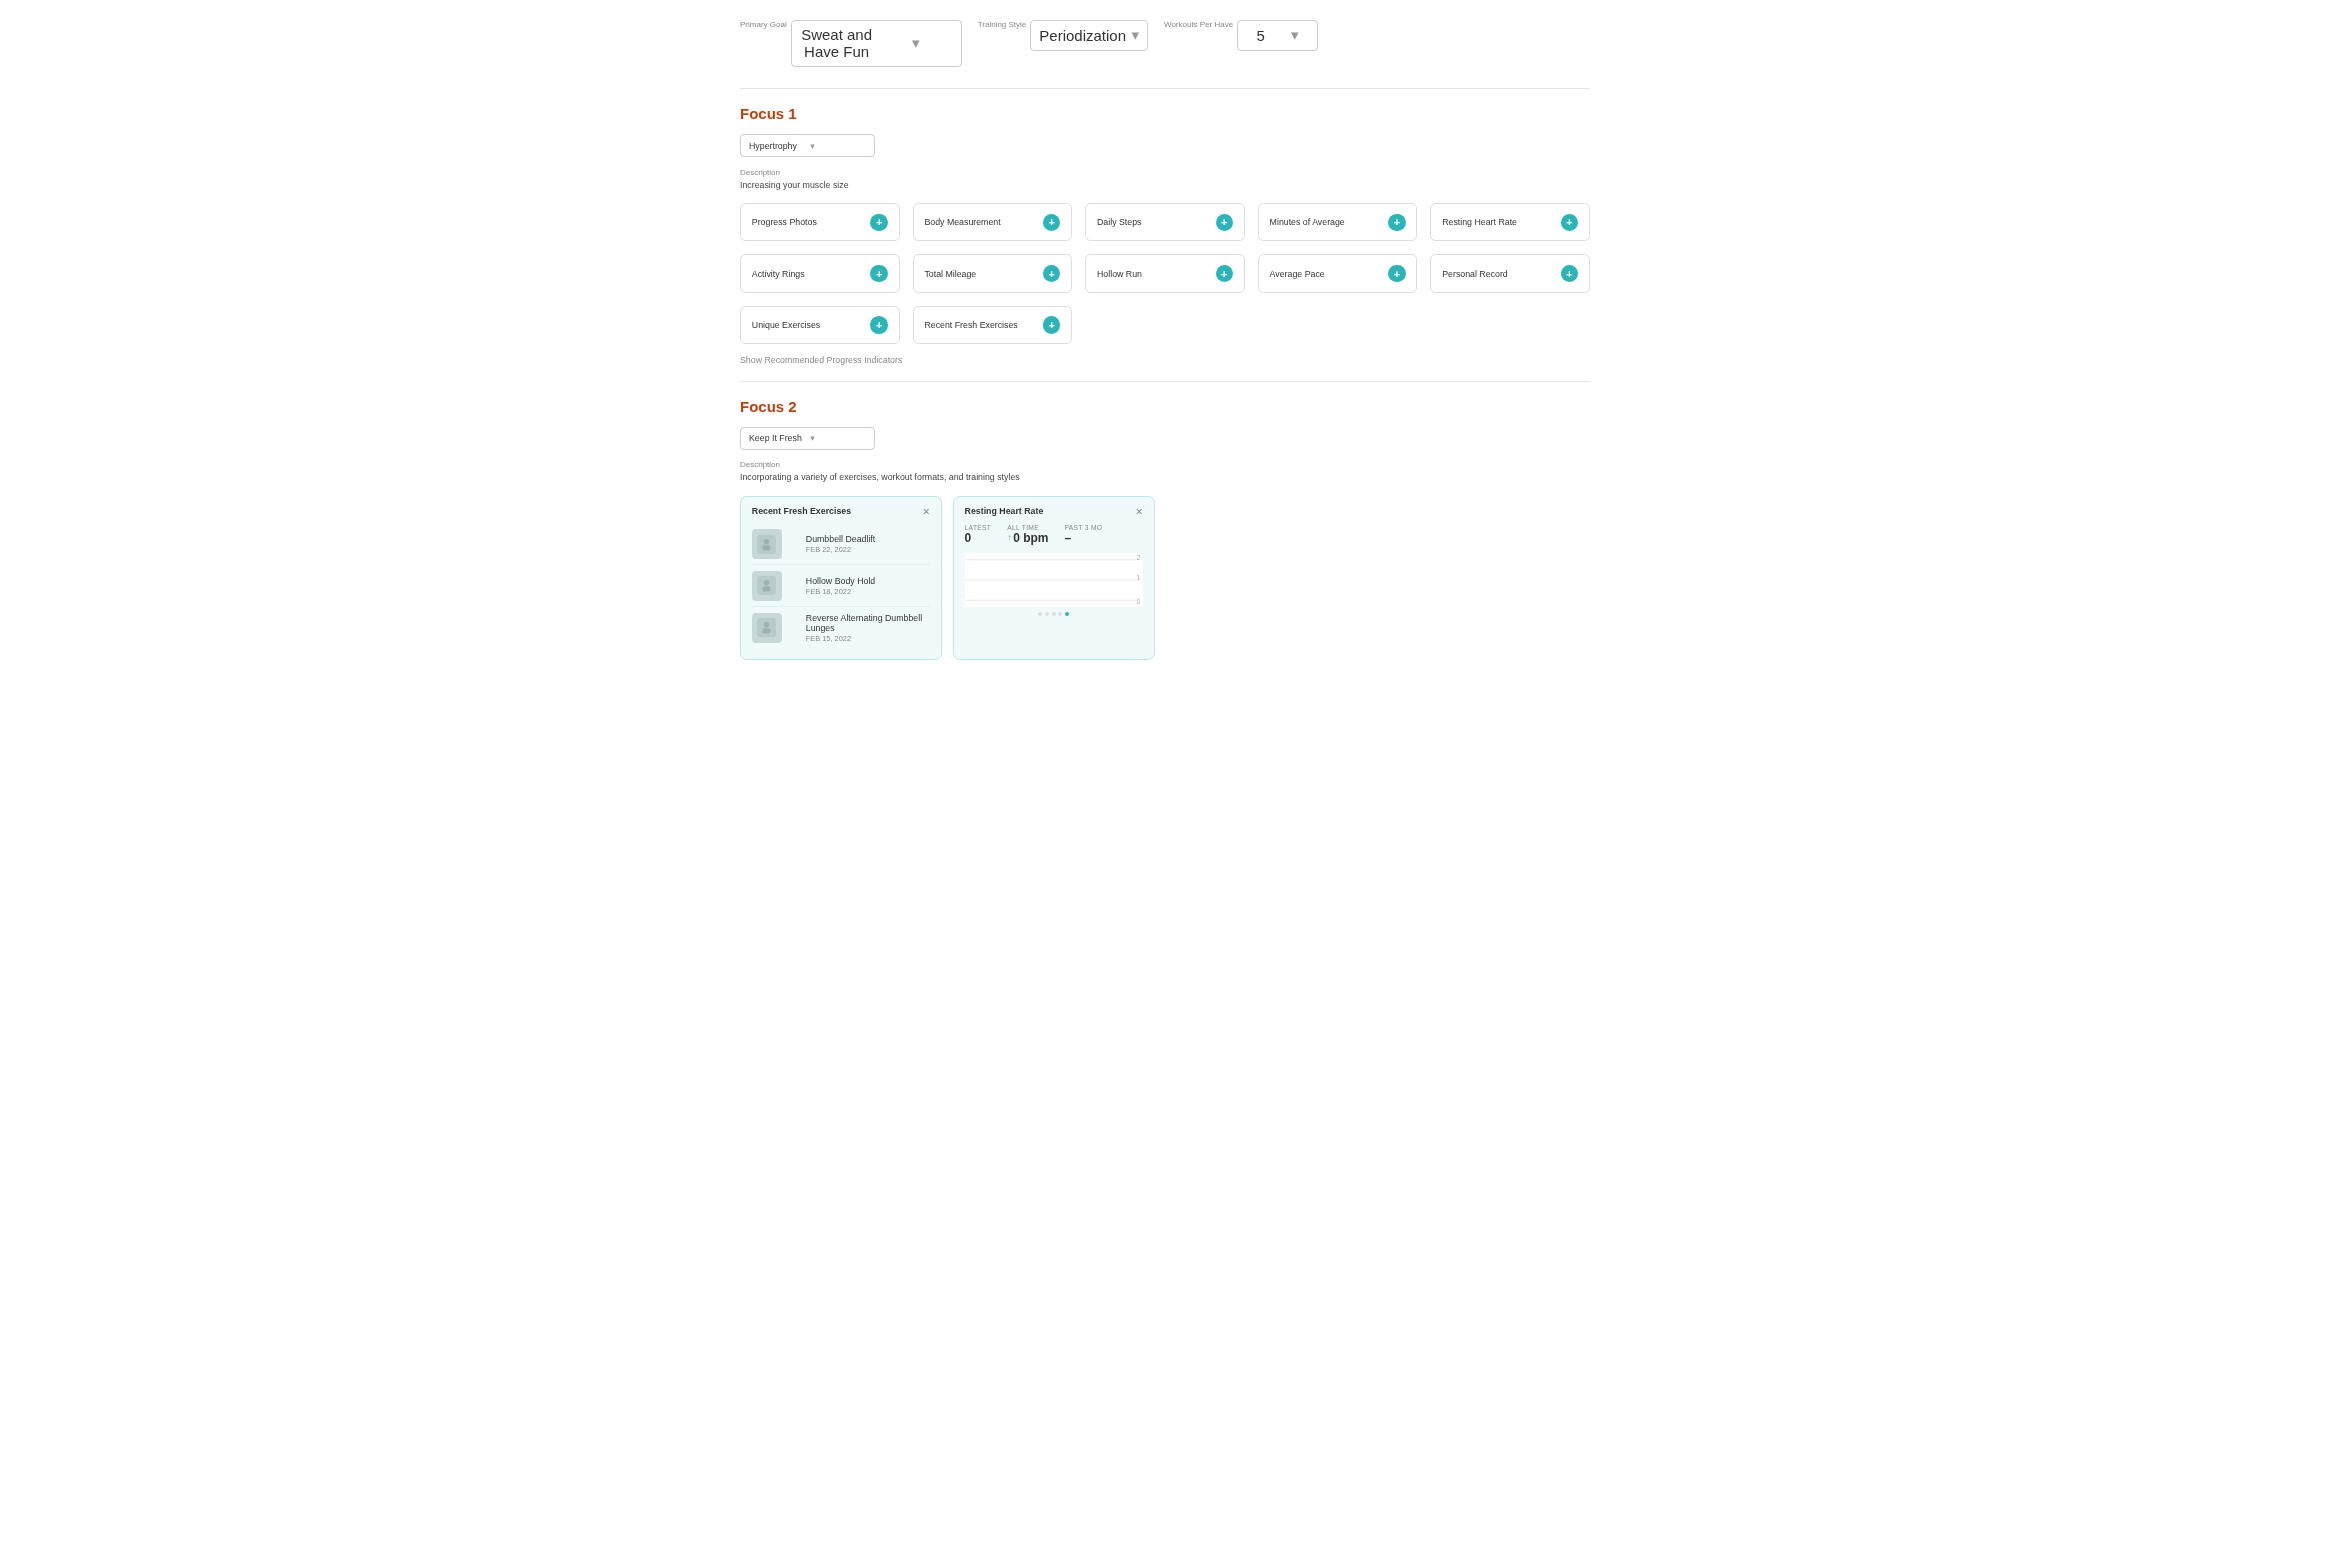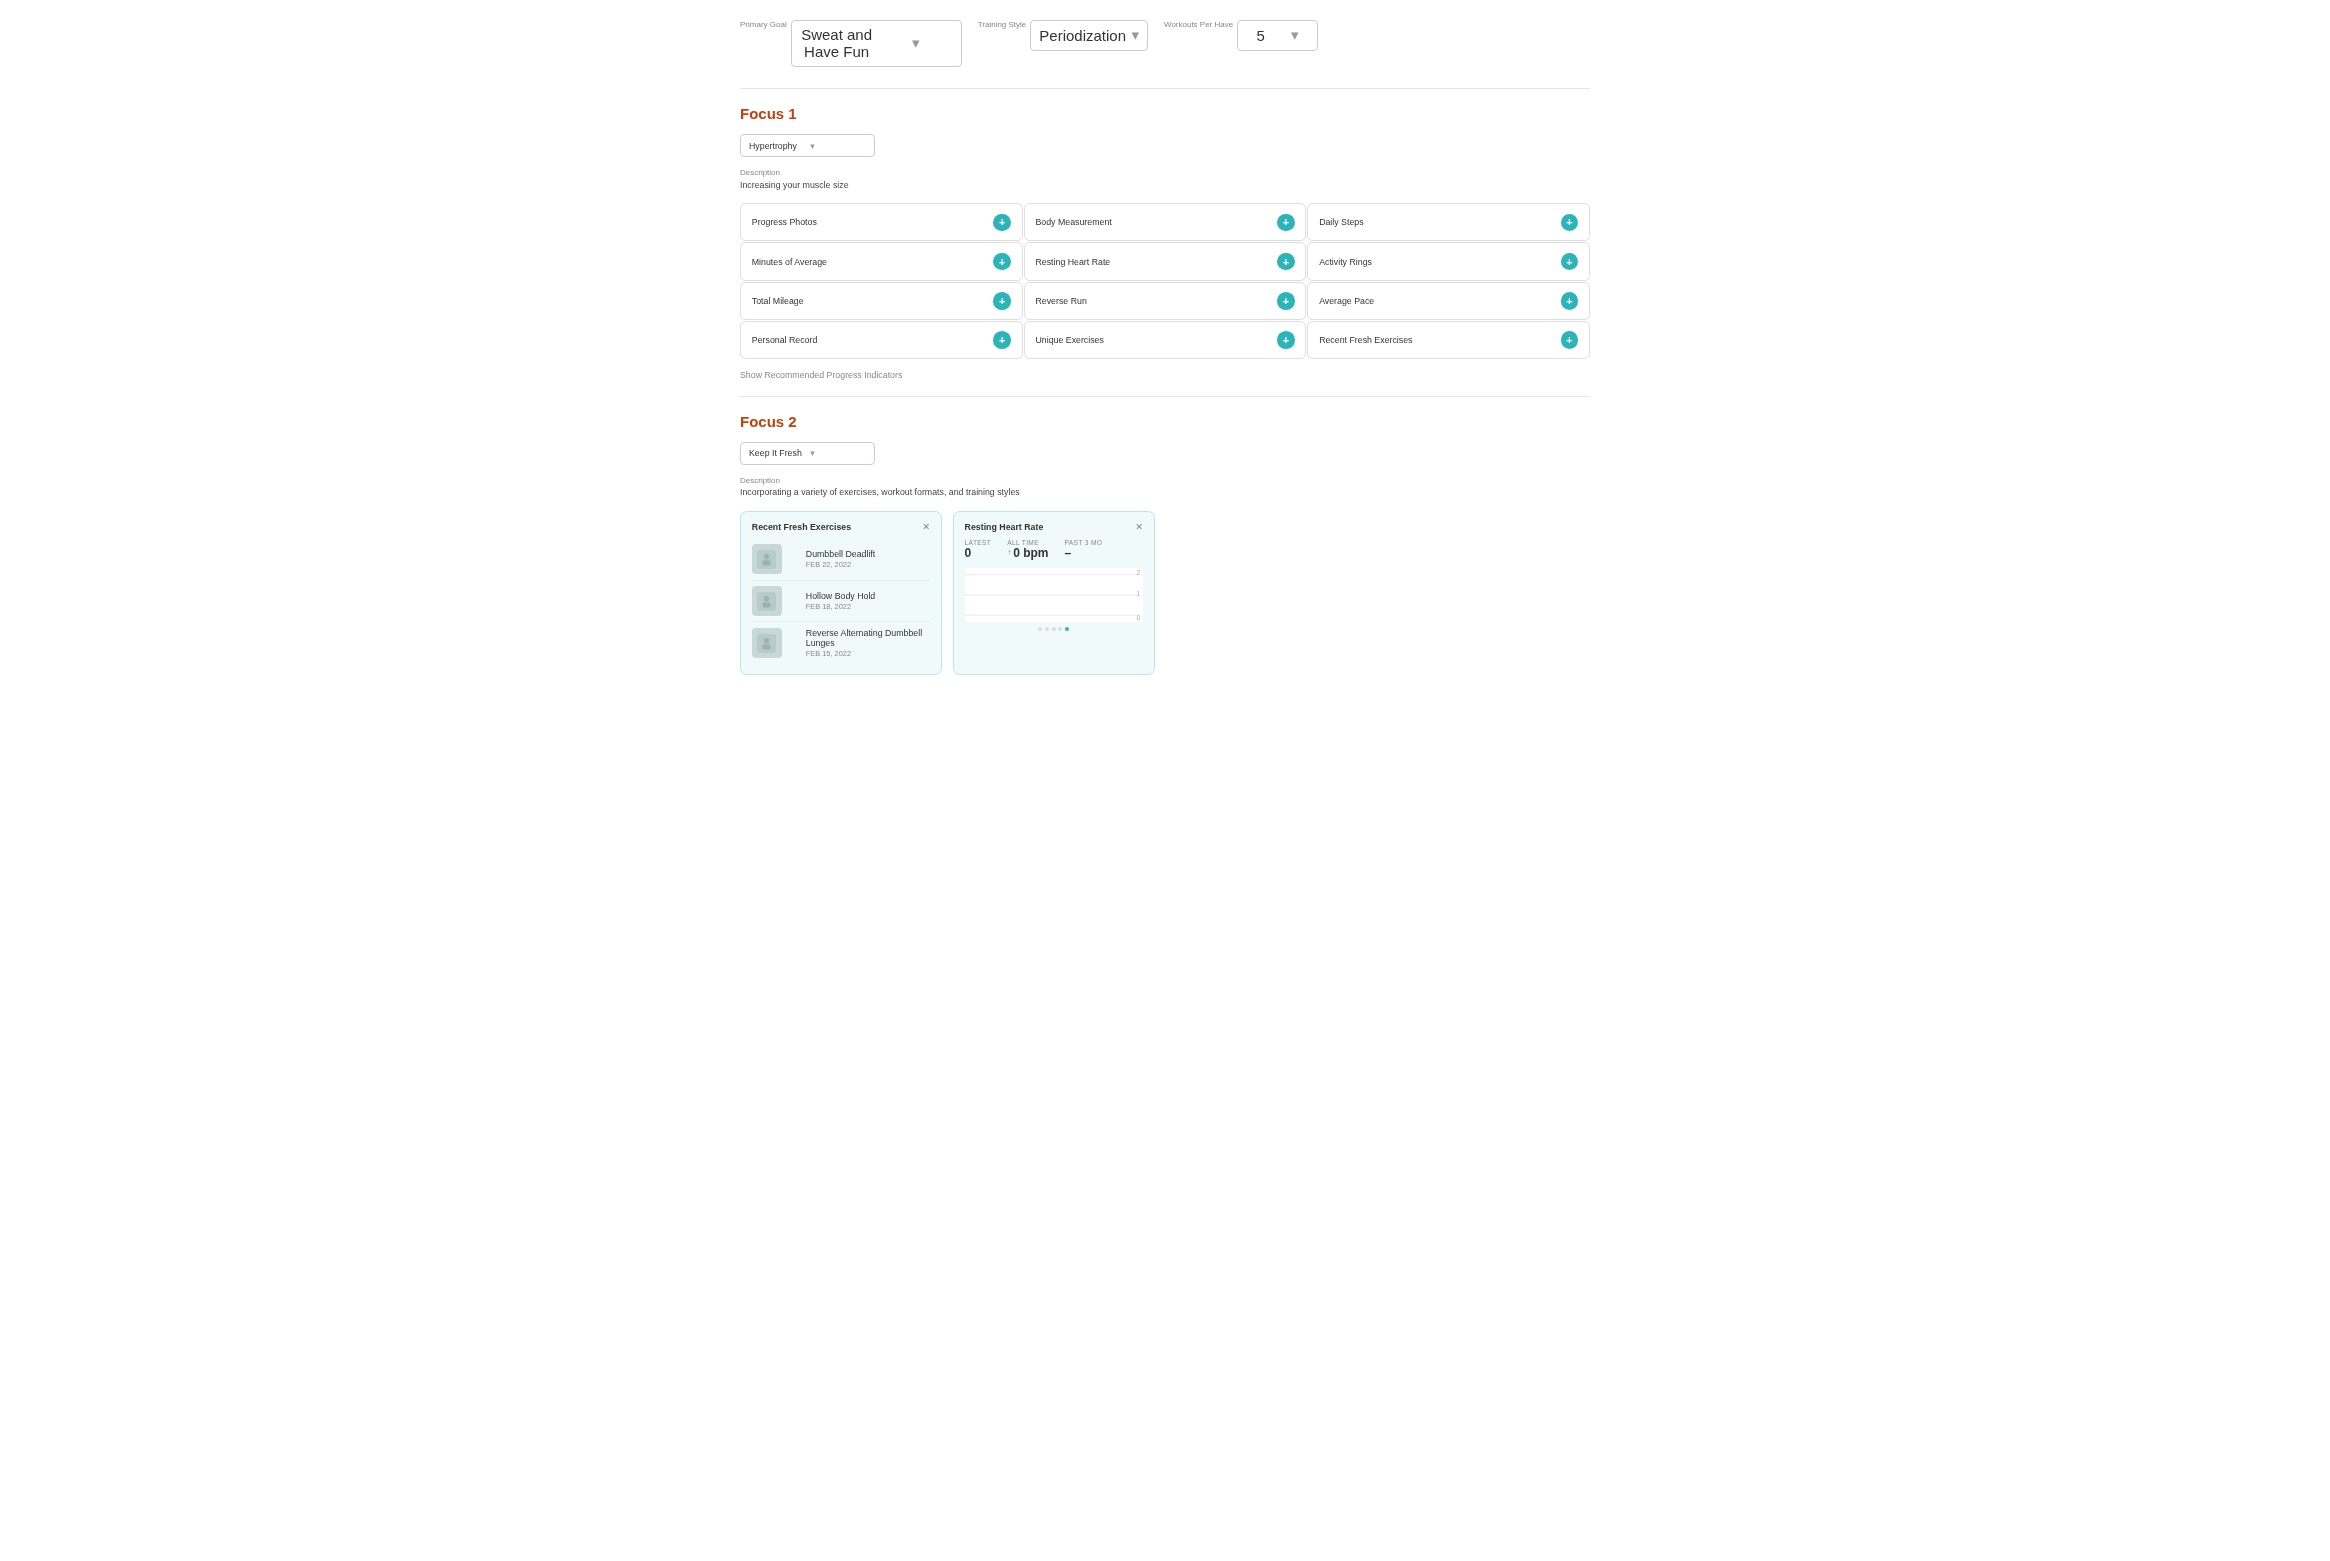--- a/index.html
+++ b/index.html
@@ -93,22 +93,22 @@
     }
     .description-text {
       font-size: 8.8px;
       color: #444;
       margin-bottom: 13.5px;
     }
 
     
     .indicator-grid {
       display: grid;
-      grid-template-columns: repeat(3, 1fr);
-      gap: 1px;
+      grid-template-columns: repeat(5, 1fr);
+      gap: 13px;
       margin-bottom: 10.8px;
     }
     .indicator-card {
       display: flex;
       align-items: center;
       justify-content: space-between;
       border: 0.7px solid #ddd;
       border-radius: 5.4px;
       padding: 9.4px 10.8px;
       background: #fff;
@@ -318,21 +318,21 @@
   </div>
         <div class="indicator-card">
     <span>Activity Rings</span>
     <button class="add-btn">+</button>
   </div>
         <div class="indicator-card">
     <span>Total Mileage</span>
     <button class="add-btn">+</button>
   </div>
         <div class="indicator-card">
-    <span>Reverse Run</span>
+    <span>Hollow Run</span>
     <button class="add-btn">+</button>
   </div>
         <div class="indicator-card">
     <span>Average Pace</span>
     <button class="add-btn">+</button>
   </div>
         <div class="indicator-card">
     <span>Personal Record</span>
     <button class="add-btn">+</button>
   </div>

